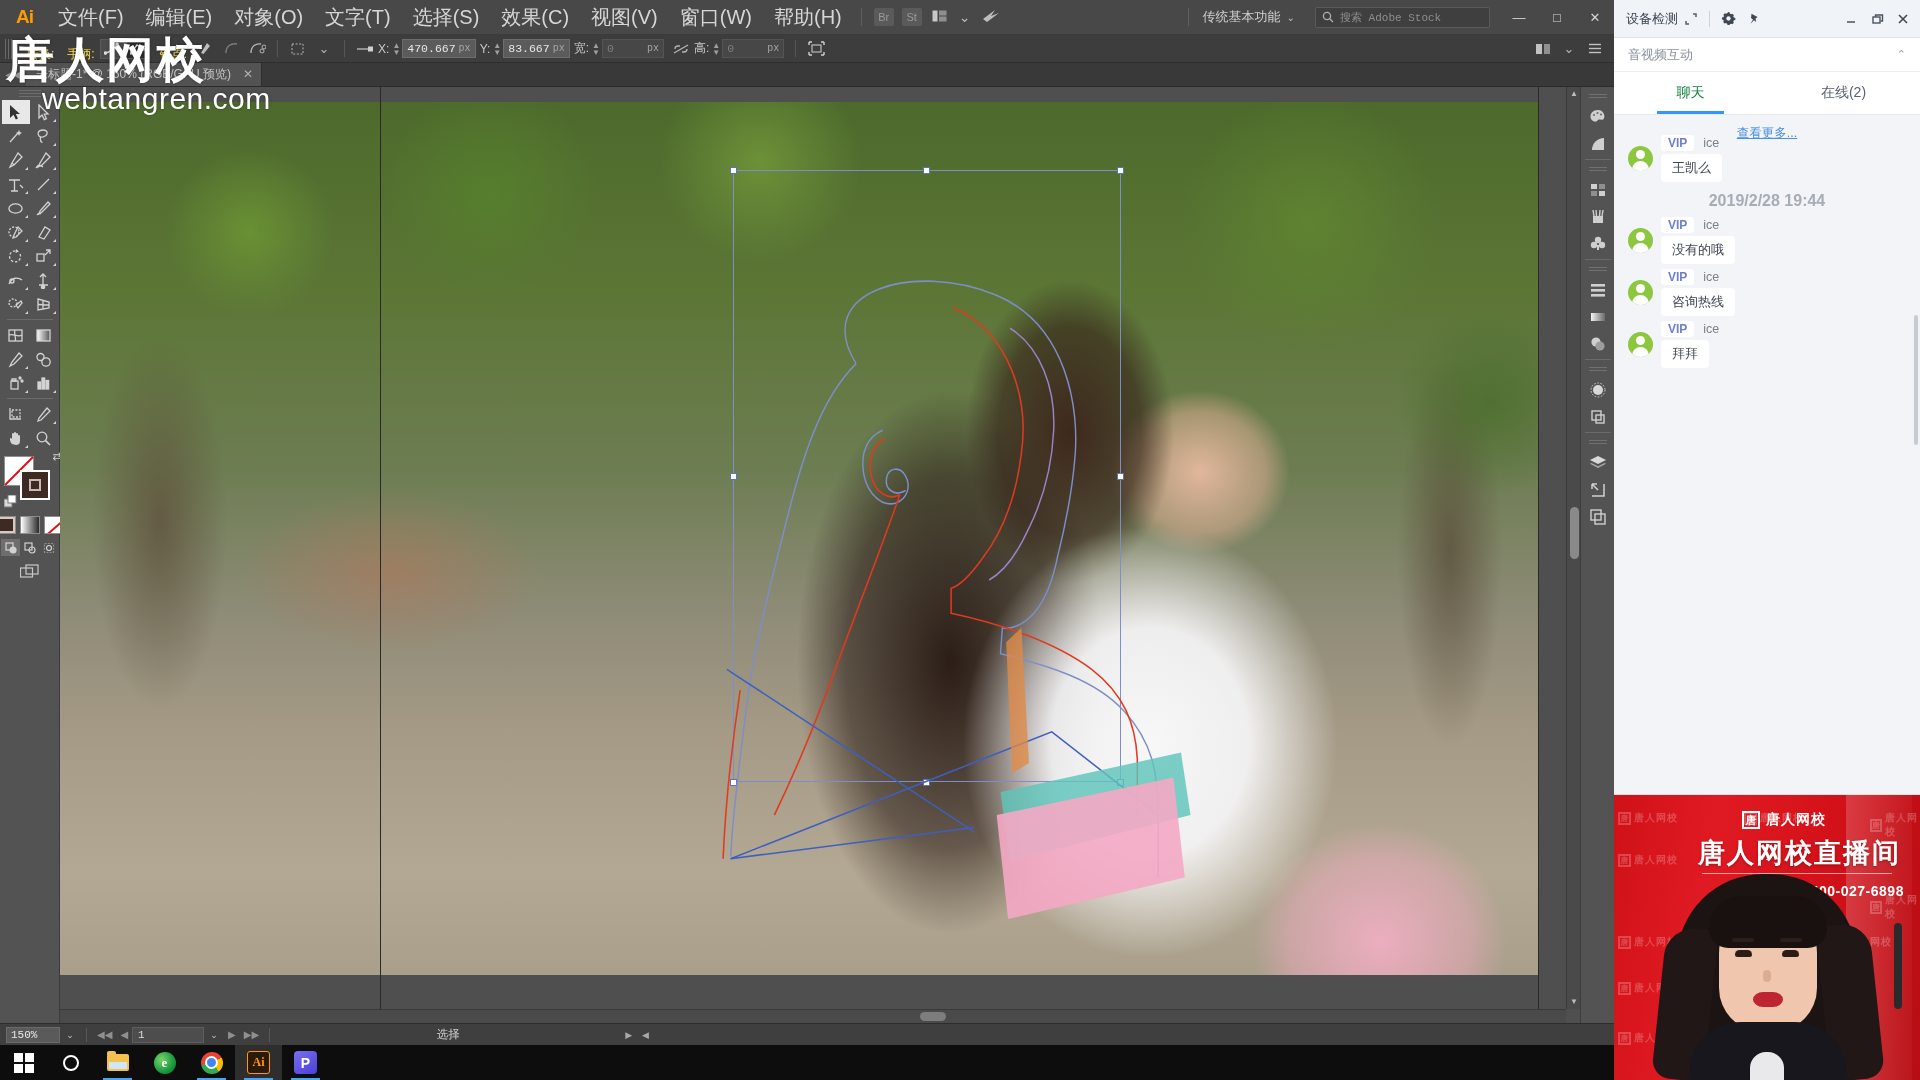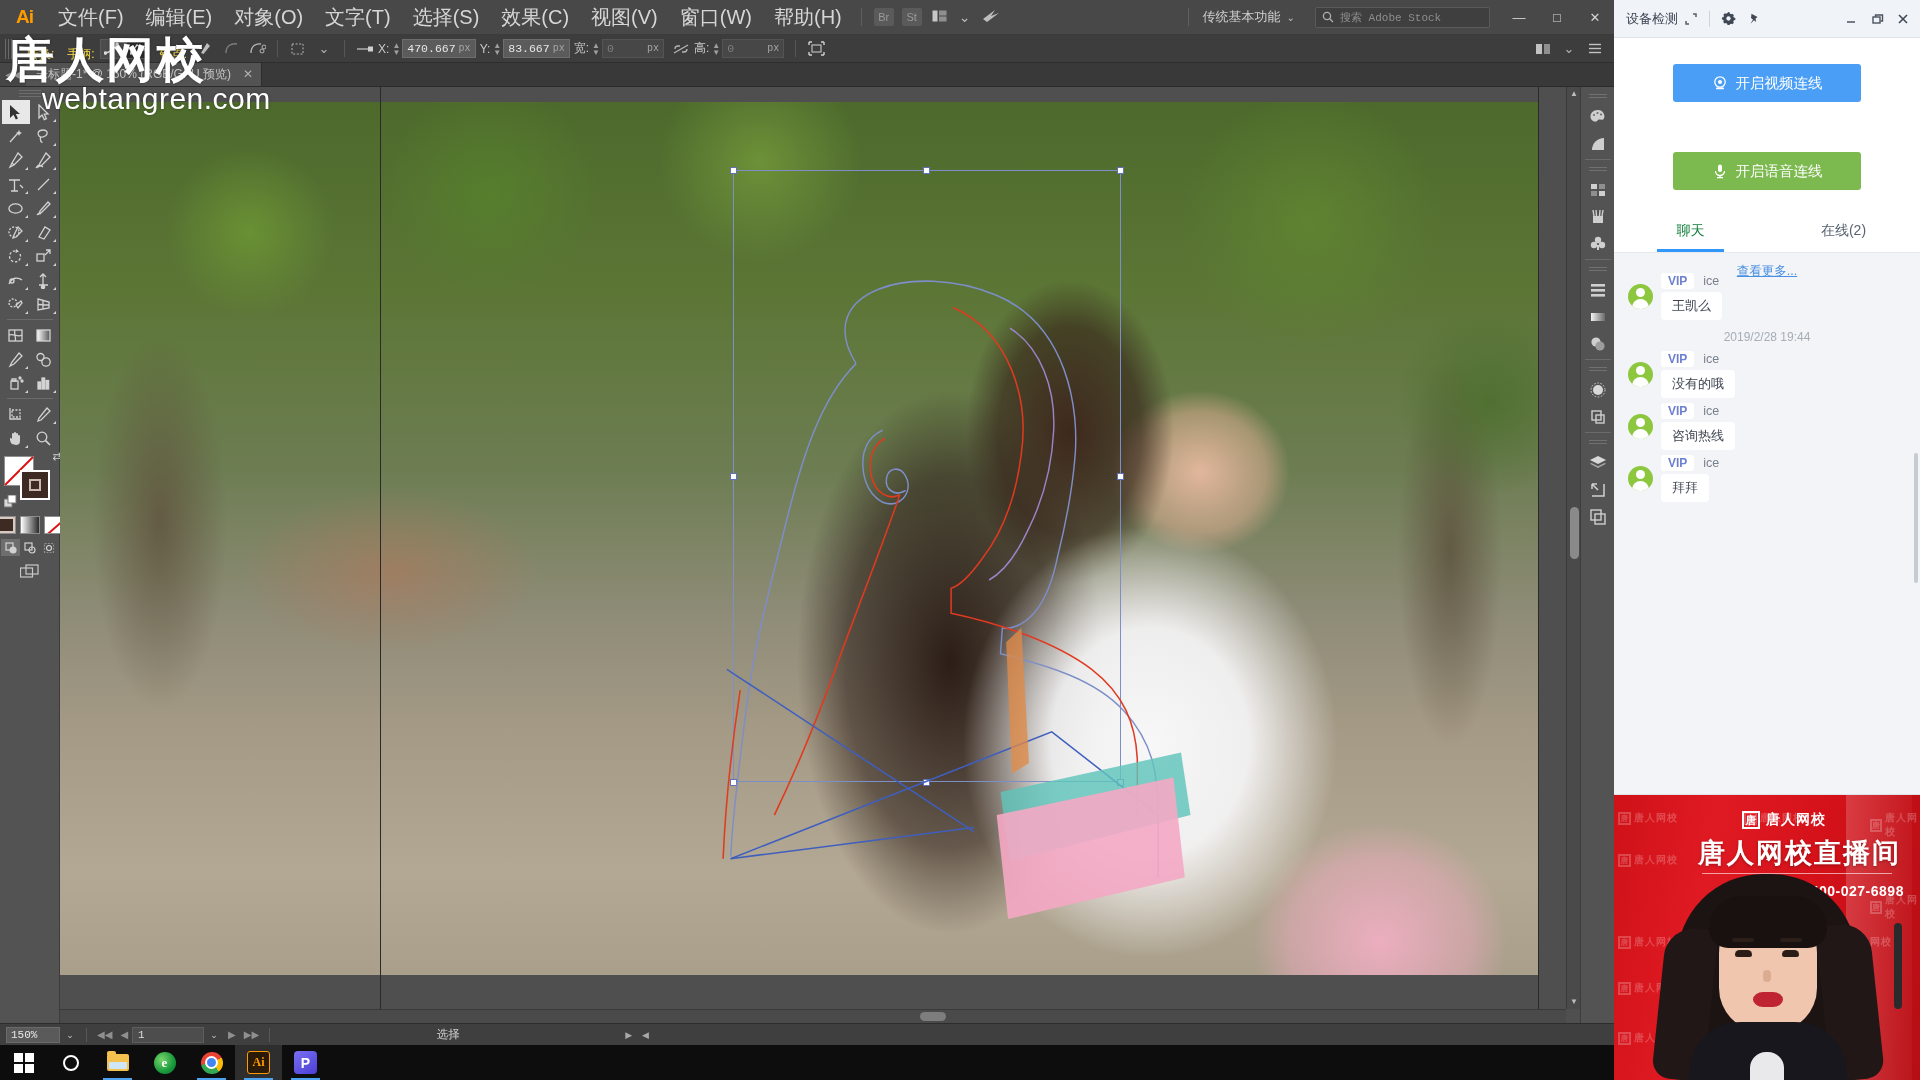--- a/index.html
+++ b/index.html
@@ -225,21 +225,21 @@
     height:9px; border-radius:50%; background:#fff; }
   .avatar:after { content:""; position:absolute; left:4px; top:15px; width:17px;
     height:12px; border-radius:9px 9px 0 0; background:#fff; }
   .msg-body { display:flex; flex-direction:column; gap:3px; min-width:0; }
   .msg-head { display:flex; align-items:center; gap:9px; }
   .vip { background:#fff; color:#6d7fd0; font-size:12px; padding:1px 7px;
     border-radius:3px; font-weight:bold; }
   .uname { color:#79818d; font-size:12.5px; }
   .bubble { background:#fff; border-radius:4px; padding:5px 11px; font-size:13px;
     color:#3f4551; align-self:flex-start; }
-  .msg-time { text-align:center; color:#a6adb6; font-size:12px; padding:8px 0 4px; }
+  .msg-time { text-align:center; color:#a6adb6; font-size:16px; padding:8px 0 4px;font-weight:bold; }
   .cp-chat-scroll { position:absolute; right:2px; top:200px; width:4px; height:130px;
     background:#c7ccd3; border-radius:2px; }
 
   
   .cp-video { height:286px; position:relative; overflow:hidden; background:#d61921;
     border-top:1px solid #dfe3e8; }
   .vid-bg { position:absolute; inset:0;
     background:linear-gradient(100deg,#cf1118 0%,#e01a22 30%,#d41119 62%,#b60d14 100%); }
   .vid-logo-grid { position:absolute; inset:0; opacity:.22; }
   .vg-item { position:absolute; display:flex; align-items:center; gap:3px; }
@@ -1031,40 +1031,25 @@
         </span>
         <span class="cp-ico">
           <svg width="14" height="14" viewBox="0 0 14 14">
               <line x1="3" y1="3" x2="11" y2="11" stroke="#3f4853" stroke-width="1.6"></line>
               <line x1="11" y1="3" x2="3" y2="11" stroke="#3f4853" stroke-width="1.6"></line>
             </svg>
         </span>
       </span>
     </div>
 
-
-    <div class="cp-actions">
-      <div class="cp-btn" style="background:#4a9ef5;">
-        <svg viewBox="0 0 16 16">
-            <circle cx="8" cy="7" r="5.2" fill="none" stroke="#fff" stroke-width="1.3"></circle>
-            <circle cx="8" cy="7" r="2" fill="#fff"></circle>
-            <rect x="4" y="12.6" width="8" height="1.6" rx="0.8" fill="#fff"></rect>
-          </svg>
-        <span>开启视频连线</span>
-      </div>
-      <div class="cp-btn" style="background:#7cb94f;">
-        <svg viewBox="0 0 16 16">
-            <rect x="6" y="1.5" width="4" height="7.5" rx="2" fill="#fff"></rect>
-            <path d="M3.5 8 a4.5 4.5 0 0 0 9 0" stroke="#fff" fill="none" stroke-width="1.3"></path>
-            <rect x="7.3" y="12" width="1.4" height="2.4" fill="#fff"></rect>
-            <rect x="5" y="14" width="6" height="1.3" fill="#fff"></rect>
-          </svg>
-        <span>开启语音连线</span>
-      </div>
-    </div>
+    <div class="cp-section">
+      <span class="cp-section-label">音视频互动</span>
+      <span class="chev">⌃</span>
+    </div>
+
 
     <div class="cp-tabs">
       <div class="cp-tab active">聊天</div>
       <div class="cp-tab">在线(2)</div>
     </div>
 
     <div class="cp-chat">
       <div class="cp-more">查看更多...</div>
 
       <div class="msg clipped">

